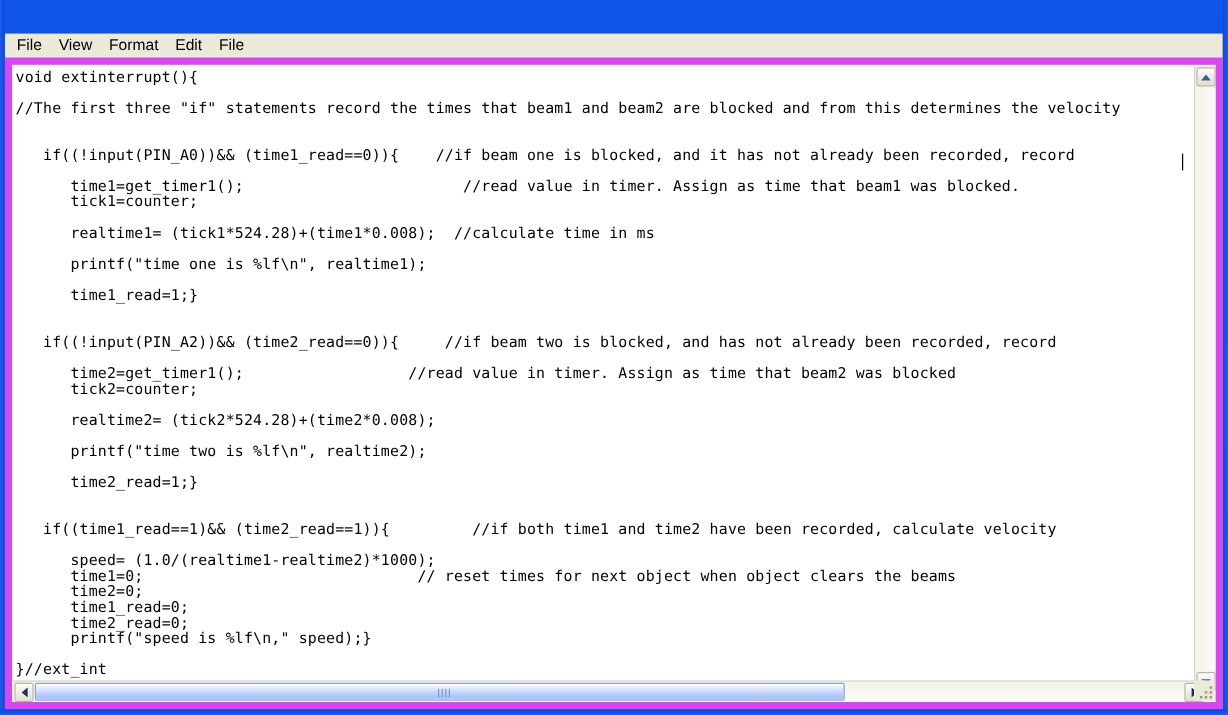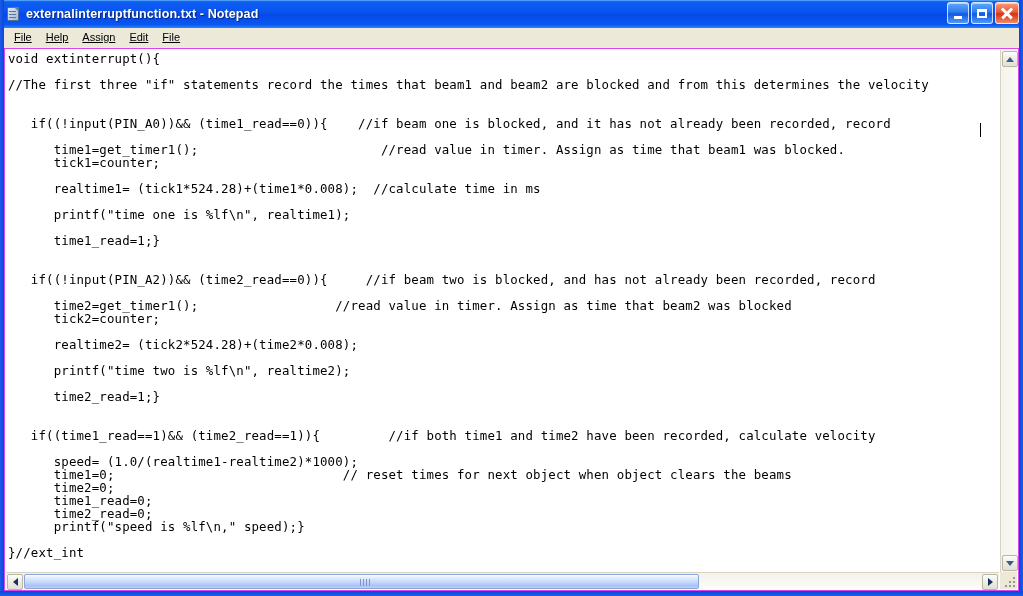--- a/index.html
+++ b/index.html
@@ -100,38 +100,37 @@
 
   
   #menubar {
     position: absolute; left: 4px; top: 28px;
     width: 1015px; height: 20px;
     background: #ece9d8;
     display: flex; align-items: center;
     padding-left: 3px;
   }
   .menu-item {
-    font-size: 11px;
+    font-size: 13px;
     color: #000;
     padding: 2px 7px 3px 7px;
     white-space: nowrap;
     line-height: 13px;
-    text-decoration: underline;
   }
 
   
   #client {
     position: absolute; left: 4px; top: 48px;
     width: 1015px; height: 543px;
     background: #ece9d8;
   }
   #edit-frame {
     position: absolute; left: 0; top: 0;
     width: 1015px; height: 543px;
-    border: 1px solid #d946ef;
+    border: 6px solid #d946ef;
     background: #ffffff;
     overflow: hidden;
   }
   #textarea {
     position: absolute;
     left: 1px; top: 1px;
     width: 993px;
     height: 522px;
     background: #ffffff;
     overflow: hidden;
@@ -217,52 +216,25 @@
   #vtrack {
     position: absolute; left: 1px; top: 18px; width: 16px; bottom: 18px;
     background: linear-gradient(to right, #f4f3ec, #fbfbf7);
   }
 </style>
 </head>
 <body>
 
 <div id="window">
 
-  <div id="titlebar">
-    <div id="app-icon">
-      <div class="pagebg"></div>
-      <div class="fold"></div>
-      <div class="lines">
-          <i></i>
-          <i></i>
-          <i></i>
-        </div>
-    </div>
-    <span id="title-text">externalinterruptfunction.txt - Notepad</span>
-
-    <div id="win-buttons">
-      <div class="winbtn blue">
-        <span class="glyph-min"></span>
-      </div>
-      <div class="winbtn blue">
-        <span class="glyph-max"></span>
-      </div>
-      <div class="winbtn red">
-        <span class="glyph-close">
-            <i></i>
-            <b></b>
-          </span>
-      </div>
-    </div>
-  </div>
 
   <div id="menubar">
     <div class="menu-item">File</div>
-    <div class="menu-item">Help</div>
-    <div class="menu-item">Assign</div>
+    <div class="menu-item">View</div>
+    <div class="menu-item">Format</div>
     <div class="menu-item">Edit</div>
     <div class="menu-item">File</div>
   </div>
 
   <div id="client">
     <div id="edit-frame">
 
       <div id="textarea">
         <div id="code"><span class="ln">void extinterrupt(){</span><span class="ln gap">&nbsp;</span><span class="ln">//The first three "if" statements record the times that beam1 and beam2 are blocked and from this determines the velocity</span><span class="ln gap">&nbsp;</span><span class="ln gap">&nbsp;</span><span class="ln">   if((!input(PIN_A0))&amp;&amp; (time1_read==0)){    //if beam one is blocked, and it has not already been recorded, record</span><span class="ln gap">&nbsp;</span><span class="ln">      time1=get_timer1();                        //read value in timer. Assign as time that beam1 was blocked.</span><span class="ln">      tick1=counter;</span><span class="ln gap">&nbsp;</span><span class="ln">      realtime1= (tick1*524.28)+(time1*0.008);  //calculate time in ms</span><span class="ln gap">&nbsp;</span><span class="ln">      printf("time one is %lf\n", realtime1);</span><span class="ln gap">&nbsp;</span><span class="ln">      time1_read=1;}</span><span class="ln gap">&nbsp;</span><span class="ln gap">&nbsp;</span><span class="ln">   if((!input(PIN_A2))&amp;&amp; (time2_read==0)){     //if beam two is blocked, and has not already been recorded, record</span><span class="ln gap">&nbsp;</span><span class="ln">      time2=get_timer1();                  //read value in timer. Assign as time that beam2 was blocked</span><span class="ln">      tick2=counter;</span><span class="ln gap">&nbsp;</span><span class="ln">      realtime2= (tick2*524.28)+(time2*0.008);</span><span class="ln gap">&nbsp;</span><span class="ln">      printf("time two is %lf\n", realtime2);</span><span class="ln gap">&nbsp;</span><span class="ln">      time2_read=1;}</span><span class="ln gap">&nbsp;</span><span class="ln gap">&nbsp;</span><span class="ln">   if((time1_read==1)&amp;&amp; (time2_read==1)){         //if both time1 and time2 have been recorded, calculate velocity</span><span class="ln gap">&nbsp;</span><span class="ln">      speed= (1.0/(realtime1-realtime2)*1000);</span><span class="ln">      time1=0;                              // reset times for next object when object clears the beams</span><span class="ln">      time2=0;</span><span class="ln">      time1_read=0;</span><span class="ln">      time2_read=0;</span><span class="ln">      printf("speed is %lf\n," speed);}</span><span class="ln gap">&nbsp;</span><span class="ln">}//ext_int</span></div>
       </div>

